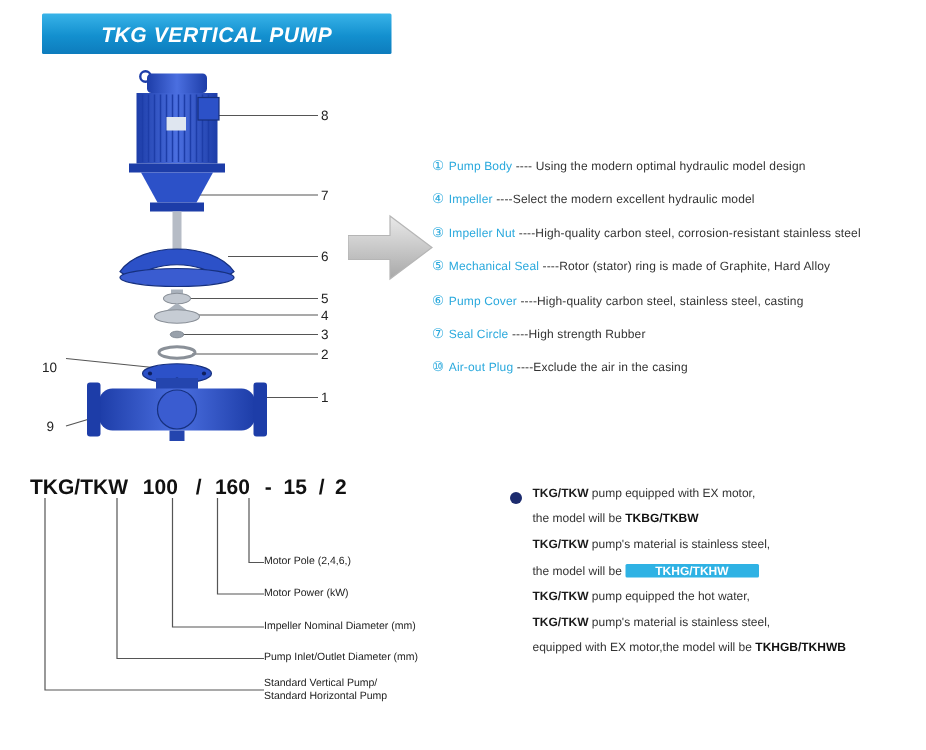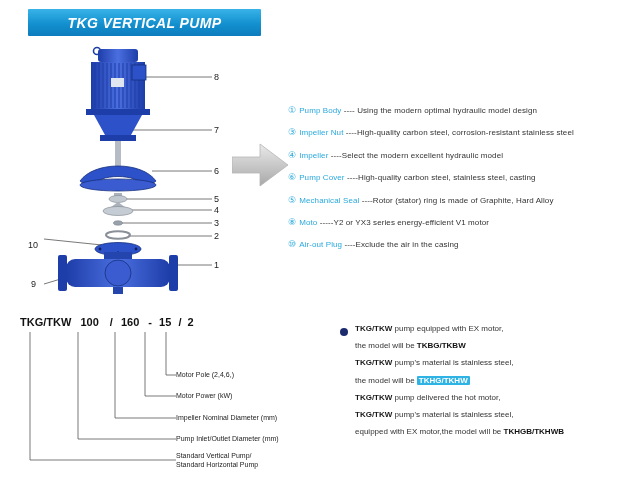--- a/index.html
+++ b/index.html
@@ -25,36 +25,36 @@
   }
   
   .big-arrow { position:absolute; left:232px; top:136px; width:58px; height:58px; }
   
   .parts { position:absolute; left:288px; top:57px; width:326px;margin-top:48px; }
   .part-item { height:22.4px; font-size:8px; white-space:nowrap; letter-spacing:.1px; }
   .part-num { color:#2aa9dd; font-size:9px; margin-right:3px; }
   .part-name { color:#2aa9dd; }
   .part-desc { color:#333; }
   
-  .model-code { position:absolute; left:20px; top:316px; font-size:11px; font-weight:bold; color:#111; white-space:nowrap; }
+  .model-code { position:absolute; left:20px; top:316px; font-size:14px; font-weight:bold; color:#111; white-space:nowrap; }
   .model-code .seg { display:inline-block; }
   .mc-lines { position:absolute; left:20px; top:330px; width:160px; height:136px; }
   .mc-label {
     position:absolute; left:176px; font-size:7px; color:#222; white-space:pre-line; line-height:9px;
   }
   
   .notes { position:absolute; left:338px; top:320px; width:275px; }
   .note-bullet {
     position:absolute; left:2px; top:8px; width:8px; height:8px; border-radius:50%;
     background:#1c2b6e;
   }
   .note-line { padding-left:17px; height:17.2px; line-height:17.2px; font-size:8px; white-space:nowrap; color:#333; }
   .note-pre { font-weight:bold; color:#1a1a1a; }
   .bold-model { font-weight:bold; color:#111;text-align:center; }
-  .hl-model { font-weight:bold; color:#fff; background:#2fb2e4; padding:0 2px; border-radius:1px; }
+  .hl-model { font-weight:bold; color:#fff; background:#2fb2e4; padding:0 20px; border-radius:1px; }
 </style>
 </head>
 <body>
 
 <div class="page">
 
   <div class="banner">
     <span class="banner-title">TKG VERTICAL PUMP</span>
   </div>
 
@@ -158,25 +158,25 @@
         <stop offset="0" stop-color="#e9e9e9"></stop>
         <stop offset="0.5" stop-color="#c9c9c9"></stop>
         <stop offset="1" stop-color="#a8a8a8"></stop>
       </linearGradient>
     </defs>
     <polygon points="0,21 28,21 28,8 56,29 28,50 28,37 0,37" fill="url(#agrad)" stroke="#b5b5b5" stroke-width="0.8"></polygon>
   </svg>
 
   <div class="parts">
     <div class="part-item"><span class="part-num">①</span><span class="part-name">Pump Body</span><span class="part-desc"> ---- Using the modern optimal hydraulic model design</span></div>
+    <div class="part-item"><span class="part-num">④</span><span class="part-name">Impeller</span><span class="part-desc"> ----Select the modern excellent hydraulic model</span></div>
     <div class="part-item"><span class="part-num">③</span><span class="part-name">Impeller Nut</span><span class="part-desc"> ----High-quality carbon steel, corrosion-resistant stainless steel</span></div>
-    <div class="part-item"><span class="part-num">④</span><span class="part-name">Impeller</span><span class="part-desc"> ----Select the modern excellent hydraulic model</span></div>
+    <div class="part-item"><span class="part-num">⑤</span><span class="part-name">Mechanical Seal</span><span class="part-desc"> ----Rotor (stator) ring is made of Graphite, Hard Alloy</span></div>
     <div class="part-item"><span class="part-num">⑥</span><span class="part-name">Pump Cover</span><span class="part-desc"> ----High-quality carbon steel, stainless steel, casting</span></div>
-    <div class="part-item"><span class="part-num">⑤</span><span class="part-name">Mechanical Seal</span><span class="part-desc"> ----Rotor (stator) ring is made of Graphite, Hard Alloy</span></div>
-    <div class="part-item"><span class="part-num">⑧</span><span class="part-name">Moto</span><span class="part-desc"> -----Y2 or YX3 series energy-efficient V1 motor</span></div>
+    <div class="part-item"><span class="part-num">⑦</span><span class="part-name">Seal Circle</span><span class="part-desc"> ----High strength Rubber</span></div>
     <div class="part-item"><span class="part-num">⑩</span><span class="part-name">Air-out Plug</span><span class="part-desc"> ----Exclude the air in the casing</span></div>
   </div>
 
   <div class="model-code">
     <span class="seg" style="margin-right:6px;">TKG/TKW</span>
     <span class="seg" style="margin-right:8px;">100</span>
     <span class="seg" style="margin-right:5px;">/</span>
     <span class="seg" style="margin-right:6px;">160</span>
     <span class="seg" style="margin-right:4px;">-</span>
     <span class="seg" style="margin-right:4px;">15</span>
@@ -200,18 +200,18 @@
   <span class="mc-label" style="top:434px;">Pump Inlet/Outlet Diameter (mm)</span>
   <span class="mc-label" style="top:451px;">Standard Vertical Pump/
 Standard  Horizontal Pump</span>
 
   <div class="notes">
     <span class="note-bullet"></span>
     <div class="note-line"><span class="note-pre">TKG/TKW</span><span> pump equipped with EX motor,</span></div>
     <div class="note-line"><span>the model will be </span><span class="bold-model">TKBG/TKBW</span></div>
     <div class="note-line"><span class="note-pre">TKG/TKW</span><span> pump's material is stainless steel,</span></div>
     <div class="note-line"><span>the model will be </span><span class="hl-model">TKHG/TKHW</span></div>
-    <div class="note-line"><span class="note-pre">TKG/TKW</span><span> pump delivered the hot motor,</span></div>
+    <div class="note-line"><span class="note-pre">TKG/TKW</span><span> pump equipped the hot water,</span></div>
     <div class="note-line"><span class="note-pre">TKG/TKW</span><span> pump's material is stainless steel,</span></div>
     <div class="note-line"><span>equipped with EX motor,the model will be </span><span class="bold-model">TKHGB/TKHWB</span></div>
   </div>
 
 </div>
 
 </body></html>

